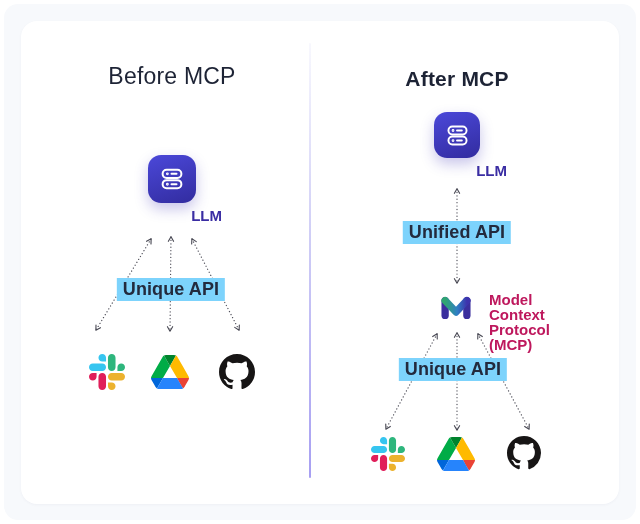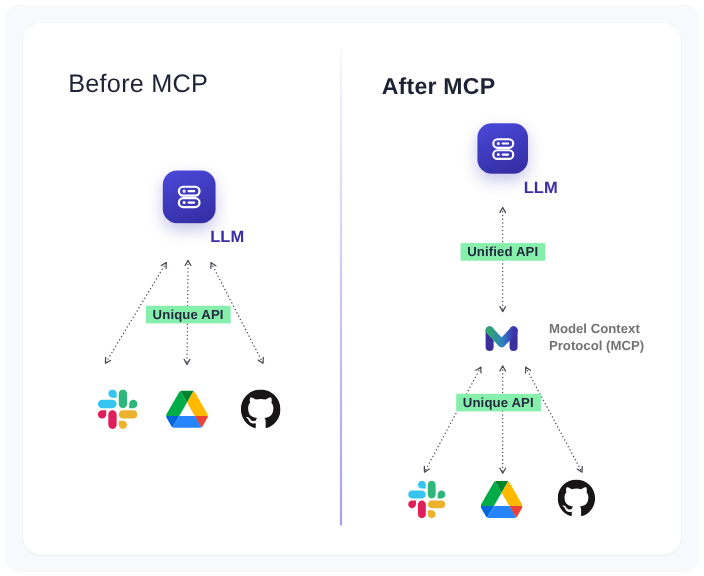--- a/index.html
+++ b/index.html
@@ -14,48 +14,48 @@
   .card{
     position:absolute;left:21px;top:21px;width:598px;height:483px;
     background:#ffffff;border-radius:16px;
     box-shadow:0 1px 3px rgba(30,30,80,0.04);
   }
   .divider{
     position:absolute;left:309px;top:43px;width:2px;height:435px;border-radius:2px;
     background:linear-gradient(to bottom, rgba(207,207,245,0.15), #cfcdf6 45%, #a79ff2 100%);
   }
   .panel-title{
-    position:absolute;text-align:left;color:#1d2335;letter-spacing:0.2px;
+    position:absolute;text-align:center;color:#1d2335;letter-spacing:0.2px;
   }
   .title-before{left:62px;top:63px;width:220px;font-size:23px;font-weight:500;}
   .title-after{left:347px;top:67px;width:220px;font-size:21px;font-weight:700;}
   .llm-tile{
     position:absolute;border-radius:13px;
     background:linear-gradient(160deg,#4b48d9 0%,#322c9f 100%);
     box-shadow:0 6px 14px rgba(59,47,180,0.28);
     display:flex;align-items:center;justify-content:center;
   }
   .llm-tile-left{left:148px;top:155px;width:48px;height:48px;}
   .llm-tile-right{left:434px;top:112px;width:46px;height:46px;}
   .llm-label{
     position:absolute;text-align:right;font-weight:700;font-size:15px;color:#3a2da3;
   }
   .llm-label-left{left:122px;top:207px;width:100px;}
   .llm-label-right{left:407px;top:162px;width:100px;}
   .api-chip{
-    position:absolute;background:#86efac;padding:1px 6px;font-weight:700;
-    font-size:12px;color:#232a3d;white-space:nowrap;transform:translateX(-50%);
+    position:absolute;background:#7dd3fc;padding:1px 6px;font-weight:700;
+    font-size:18px;color:#232a3d;white-space:nowrap;transform:translateX(-50%);
     z-index:5;letter-spacing:0.1px;
   }
   .arrows{position:absolute;z-index:1;}
   .mcp-row{position:absolute;left:439px;top:290px;display:flex;align-items:flex-start;z-index:4;}
   .mcp-logo{width:34px;height:33px;flex:0 0 auto;}
   .mcp-label{
-    margin-left:26px;width:96px;font-size:12px;line-height:15px;font-weight:700;
-    color:#737373;padding-top:2px;
+    margin-left:16px;width:96px;font-size:15px;line-height:15px;font-weight:700;
+    color:#be185d;padding-top:2px;
   }
   .app-icon{position:absolute;z-index:3;}
   .icon-slack-l{left:89px;top:354px;width:36px;height:36px;}
   .icon-drive-l{left:151px;top:355px;width:38px;height:34px;}
   .icon-github-l{left:219px;top:354px;width:36px;height:36px;}
   .icon-slack-r{left:371px;top:437px;width:34px;height:34px;}
   .icon-drive-r{left:437px;top:437px;width:38px;height:34px;}
   .icon-github-r{left:507px;top:436px;width:34px;height:34px;}
 </style>
 </head>

